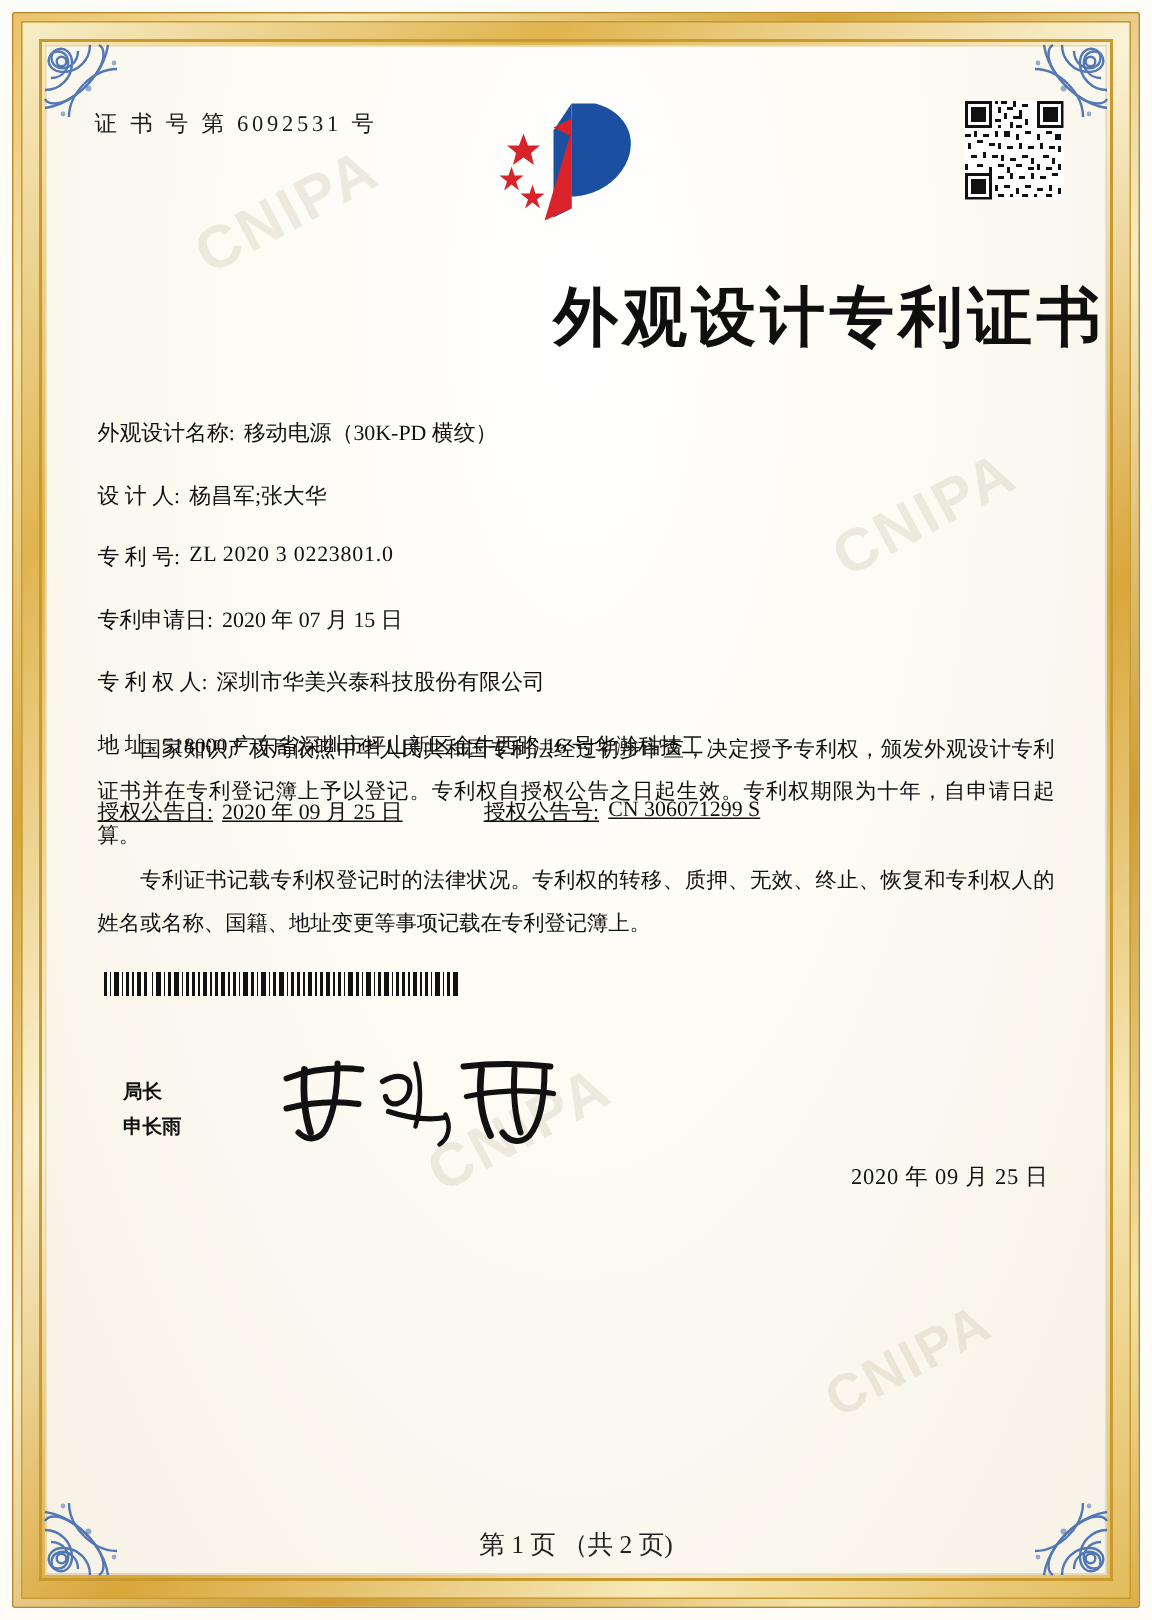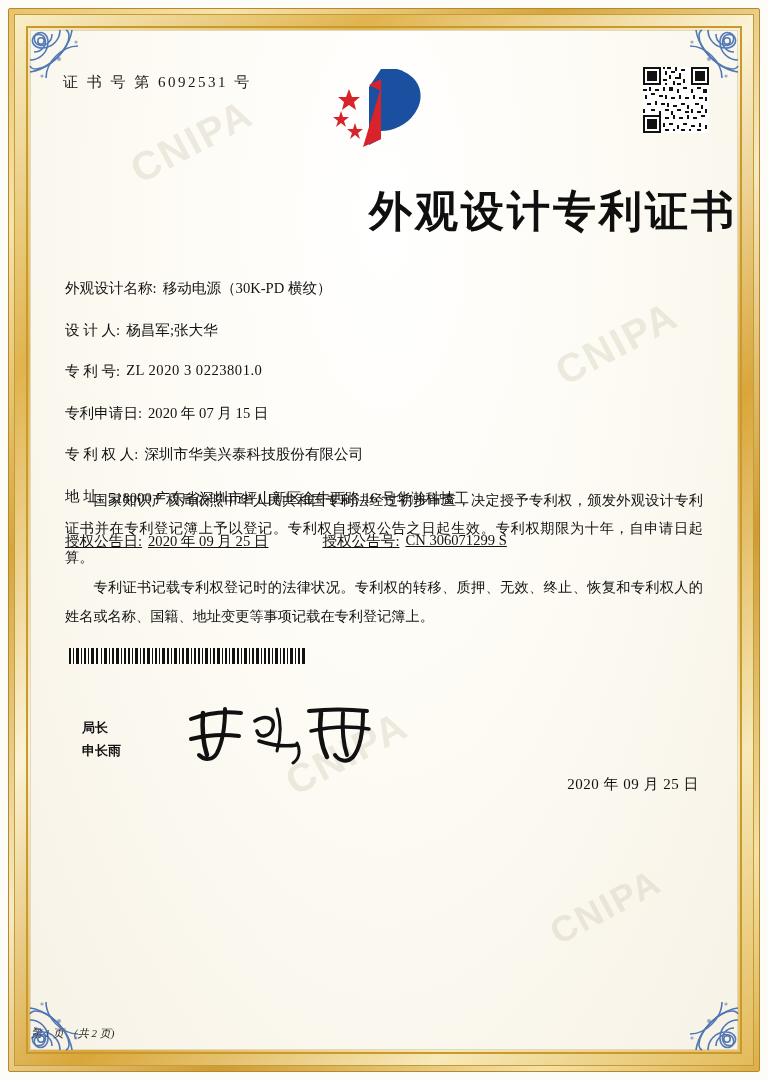--- a/index.html
+++ b/index.html
@@ -165,24 +165,23 @@
   .issue-date {
     position: absolute;
     right: 38px; top: 744px;
     font-size: 15px;
     color: #111;
     letter-spacing: .5px;
   }
   .pagefoot {
     position: absolute;
     left: 0; right: 0; bottom: 8px;
-    text-align: left;
-    font-size: 11px;
+    text-align: center;
+    font-size: 17px;
     color: #222;
-    font-style: italic;
   }
 </style>
 </head>
 <body>
 
 <div id="page">
 
   <div class="frame-outer"></div>
   <div class="frame-inner-bevel"></div>
   <div class="frame-line"></div>

